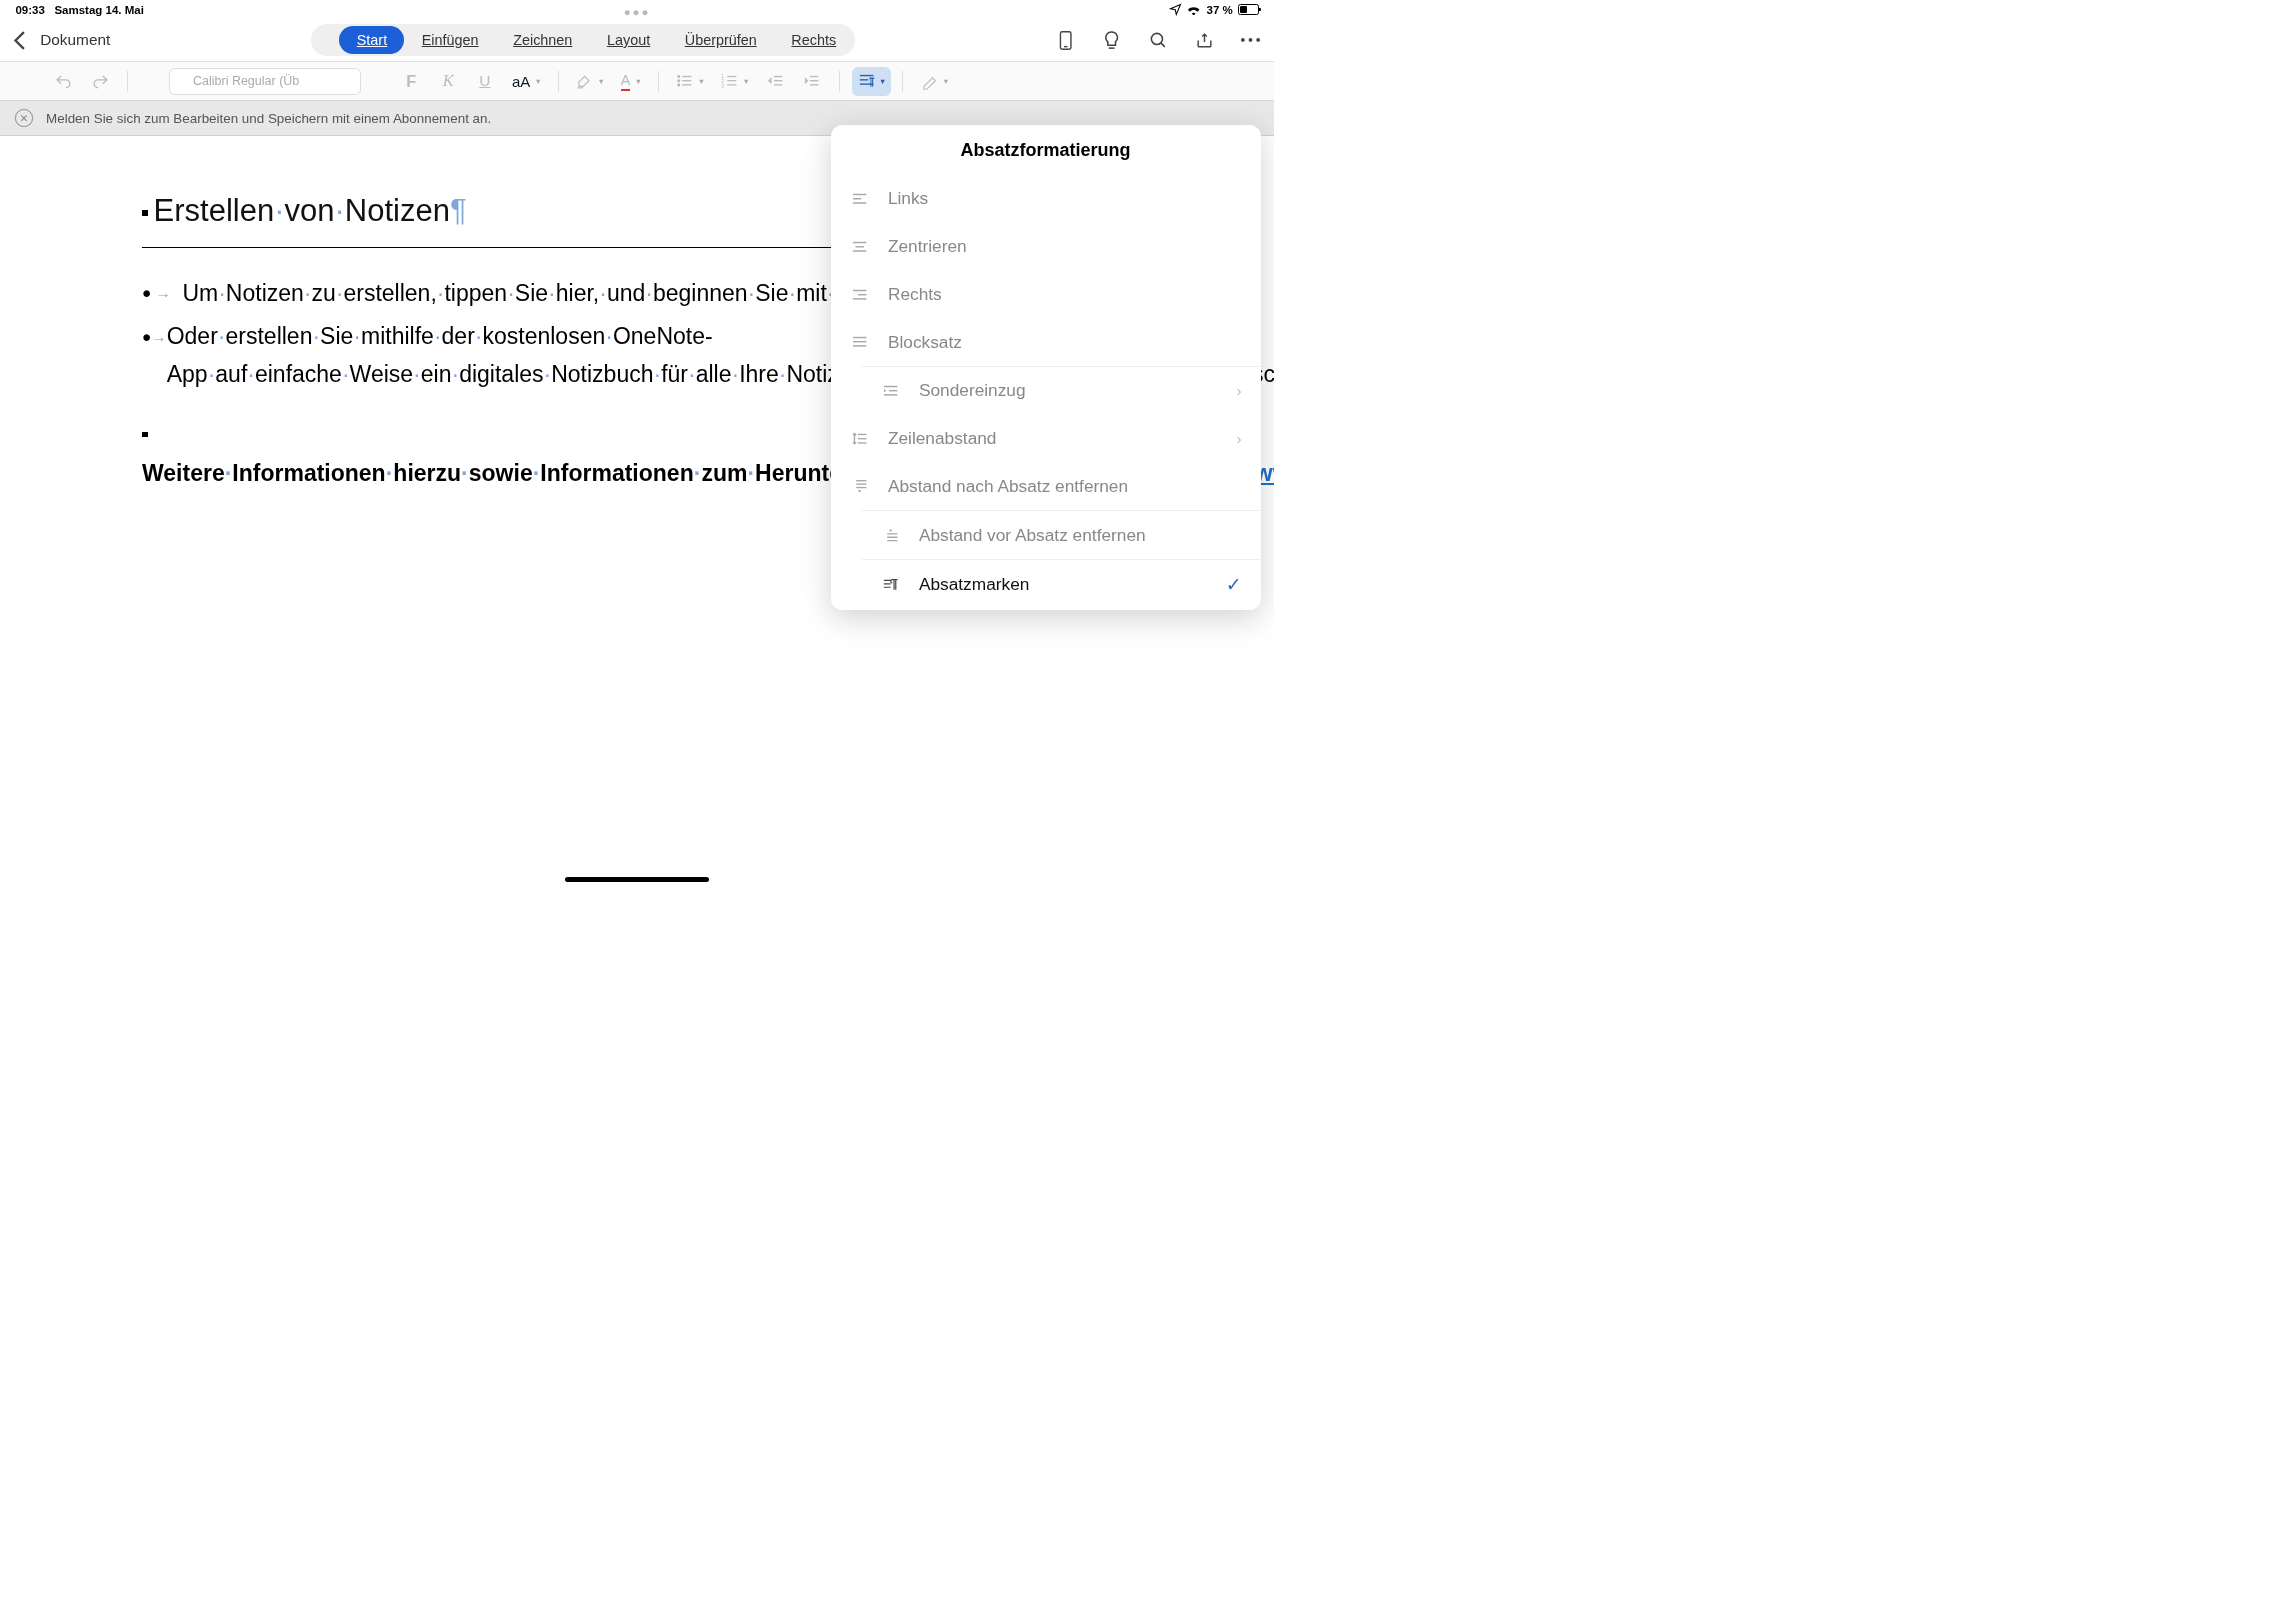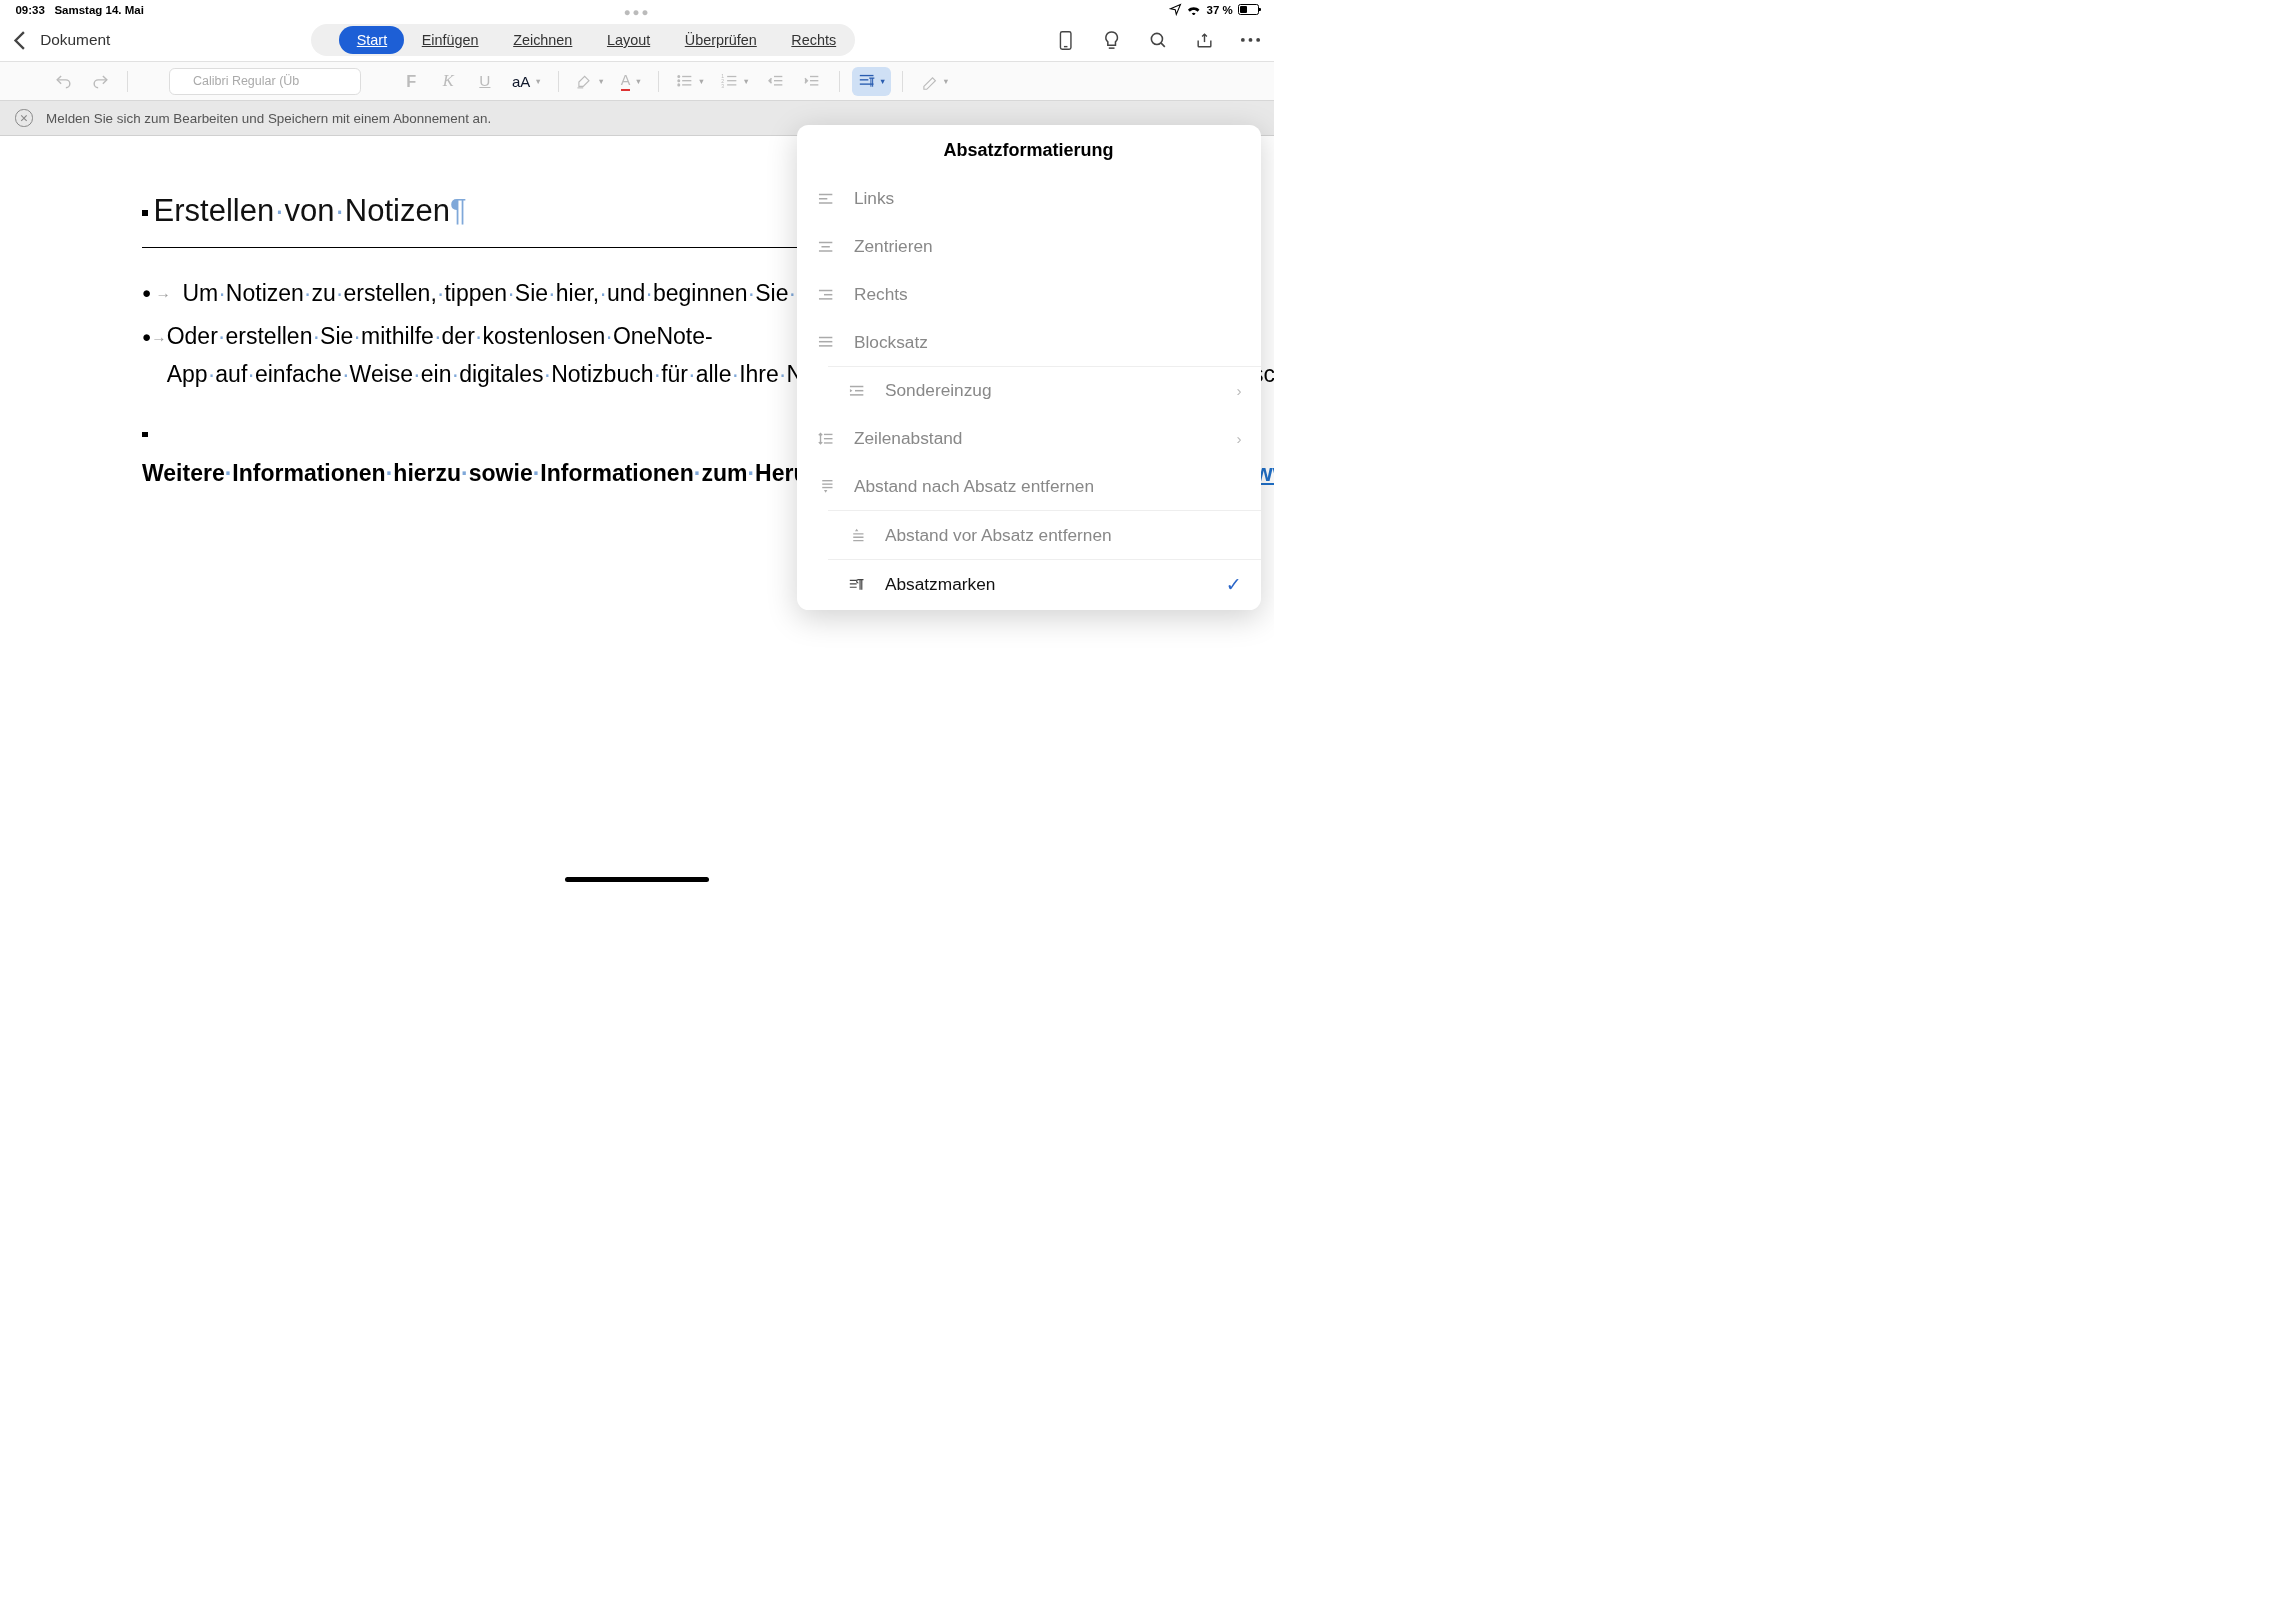--- a/index.html
+++ b/index.html
@@ -46,21 +46,21 @@
 .bul-dot { width: 13.4px; font-size: 15.4px; padding-top: 5.8px; }
 .bul-arrow { width: 27px; color: #999; font-size: 15.4px; padding-top: 5.8px; }
 .bul-text { flex: 1; }
 .para { font-size: 23px; font-weight: 600; line-height: 1.65; margin-top: 23px; font-family: Calibri, sans-serif; }
 .link { color: #1f6fc7; text-decoration: underline; }
 .pilcrow { color: #7fa8d9; }
 .dot-sep { color: #7fa8d9; letter-spacing: 0; }
 .sq { display: inline-block; width: 5.8px; height: 5.8px; background: #000; vertical-align: 5.8px; margin-right: 5.8px; }
 
 
-.popover { position: absolute; top: 125px; right: 13.4px; width: 464px; background: #fff; border-radius: 11.5px; box-shadow: 0 7.7px 31px rgba(0,0,0,0.18); overflow: hidden; }
+.popover { position: absolute; top: 125px; right: 13.4px; width: 430px; background: #fff; border-radius: 11.5px; box-shadow: 0 7.7px 31px rgba(0,0,0,0.18); overflow: hidden; }
 .pop-title { text-align: center; font-size: 18px; font-weight: 700; padding: 15.4px 0 13.4px 0; }
 .pop-item { display: flex; align-items: center; padding: 13.4px 19px; font-size: 17.3px; color: #888; cursor: pointer; gap: 17.3px; }
 .pop-item.divider-above { border-top: 1px solid #eee; margin-left: 31px; }
 .pop-item .picon { width: 21px; display: flex; justify-content: center; color: #aaa; }
 .pop-item .plabel { flex: 1; }
 .pop-item .parrow { color: #bbb; font-size: 15.4px; }
 .pop-item.enabled { color: #111; }
 .pop-item.enabled .picon { color: #444; }
 .check { color: #2a66c8; font-size: 19px; }
 

